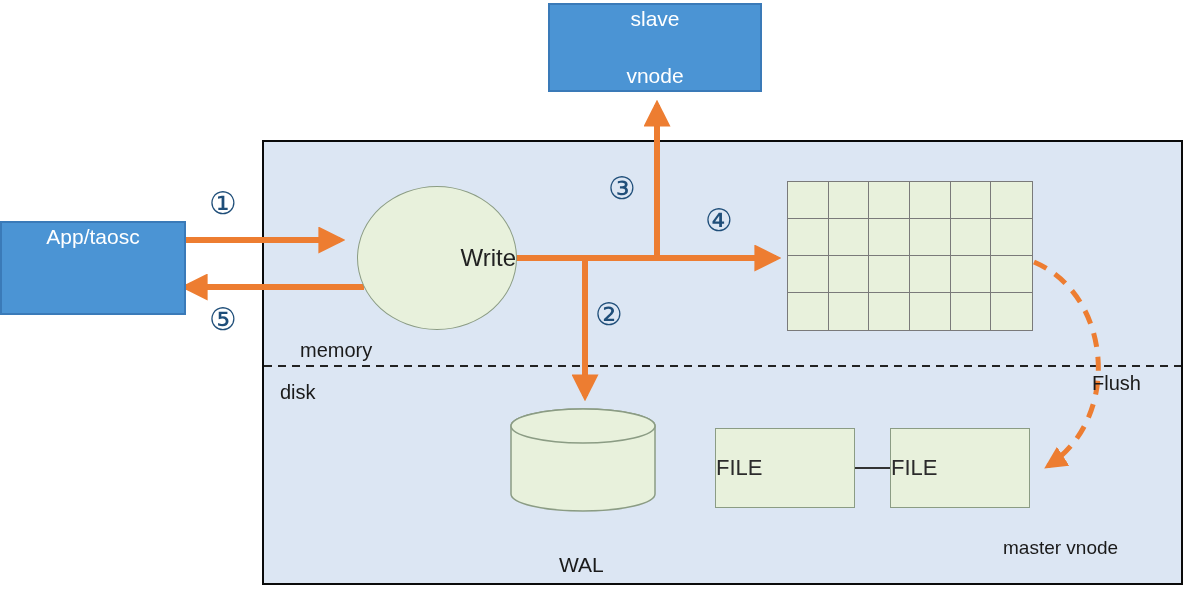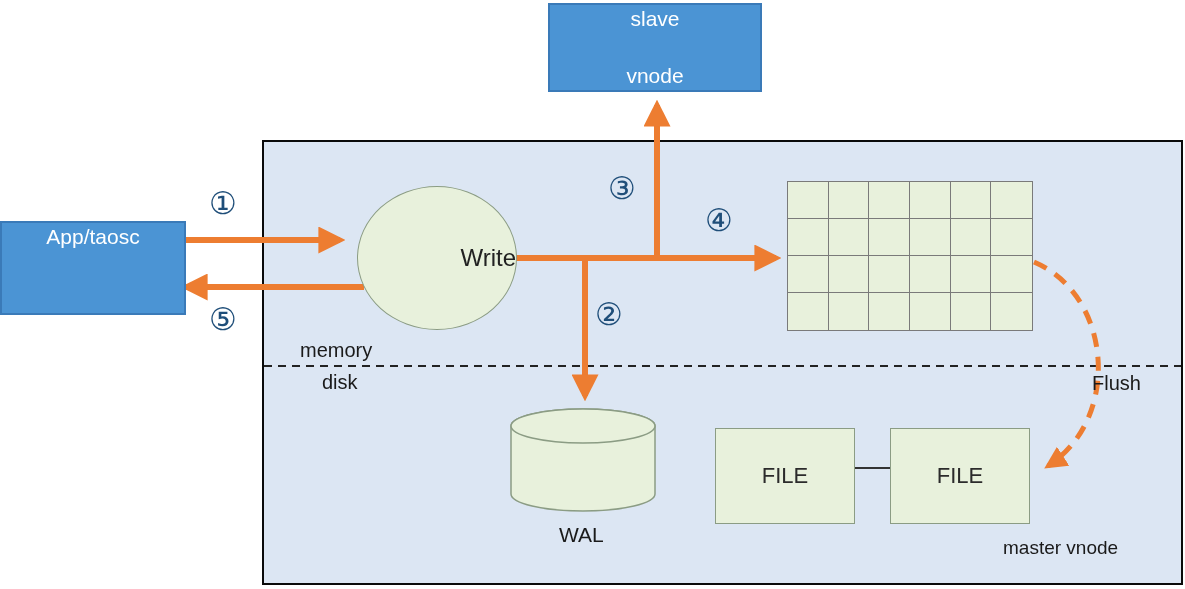--- a/index.html
+++ b/index.html
@@ -67,38 +67,38 @@
   }
   .memgrid .cell {
     border-right: 1.5px solid var(--grid-line, #7a7a7a);
     border-bottom: 1.5px solid var(--grid-line, #7a7a7a);
   }
   .memgrid .cell:nth-child(6n) { border-right: none; }
   .memgrid .cell:nth-last-child(-n+6) { border-bottom: none; }
 
   .filebox {
     position: absolute;
-    width: 140px; height: 96px;
+    width: 140px; height: 80px;
     background: var(--green-fill, #e8f1dc);
     border: 1.5px solid var(--green-border, #8b9c84);
-    display: flex; align-items: center; justify-content: center;
+    display: flex; align-items: center; justify-content: flex-start;
     font-size: 22px; color: #2b2b2b;
   }
   .file1 { left: 715px; top: 428px; }
   .file2 { left: 890px; top: 428px; }
 
   .label {
     position: absolute;
     color: #1a1a1a;
     font-size: 20px;
     white-space: nowrap;
   }
   .memory { left: 280px; top: 339px; margin-left: 20px; }
-  .disk   { left: 280px; top: 371px; margin-left: 42px; }
-  .wal    { left: 559px; top: 523px; font-size: 21px; }
+  .disk   { left: 280px; top: 381px; }
+  .wal    { left: 559px; top: 553px; font-size: 21px; }
   .master { left: 1003px; top: 537px; font-size: 19px; }
   .flush  { left: 1092px; top: 372px; text-align: right; }
 
   .step {
     position: absolute;
     color: var(--step-color, #1f4e79);
     font-size: 31px;
     line-height: 1;
   }
   .s1 { left: 209px; top: 188px; }

